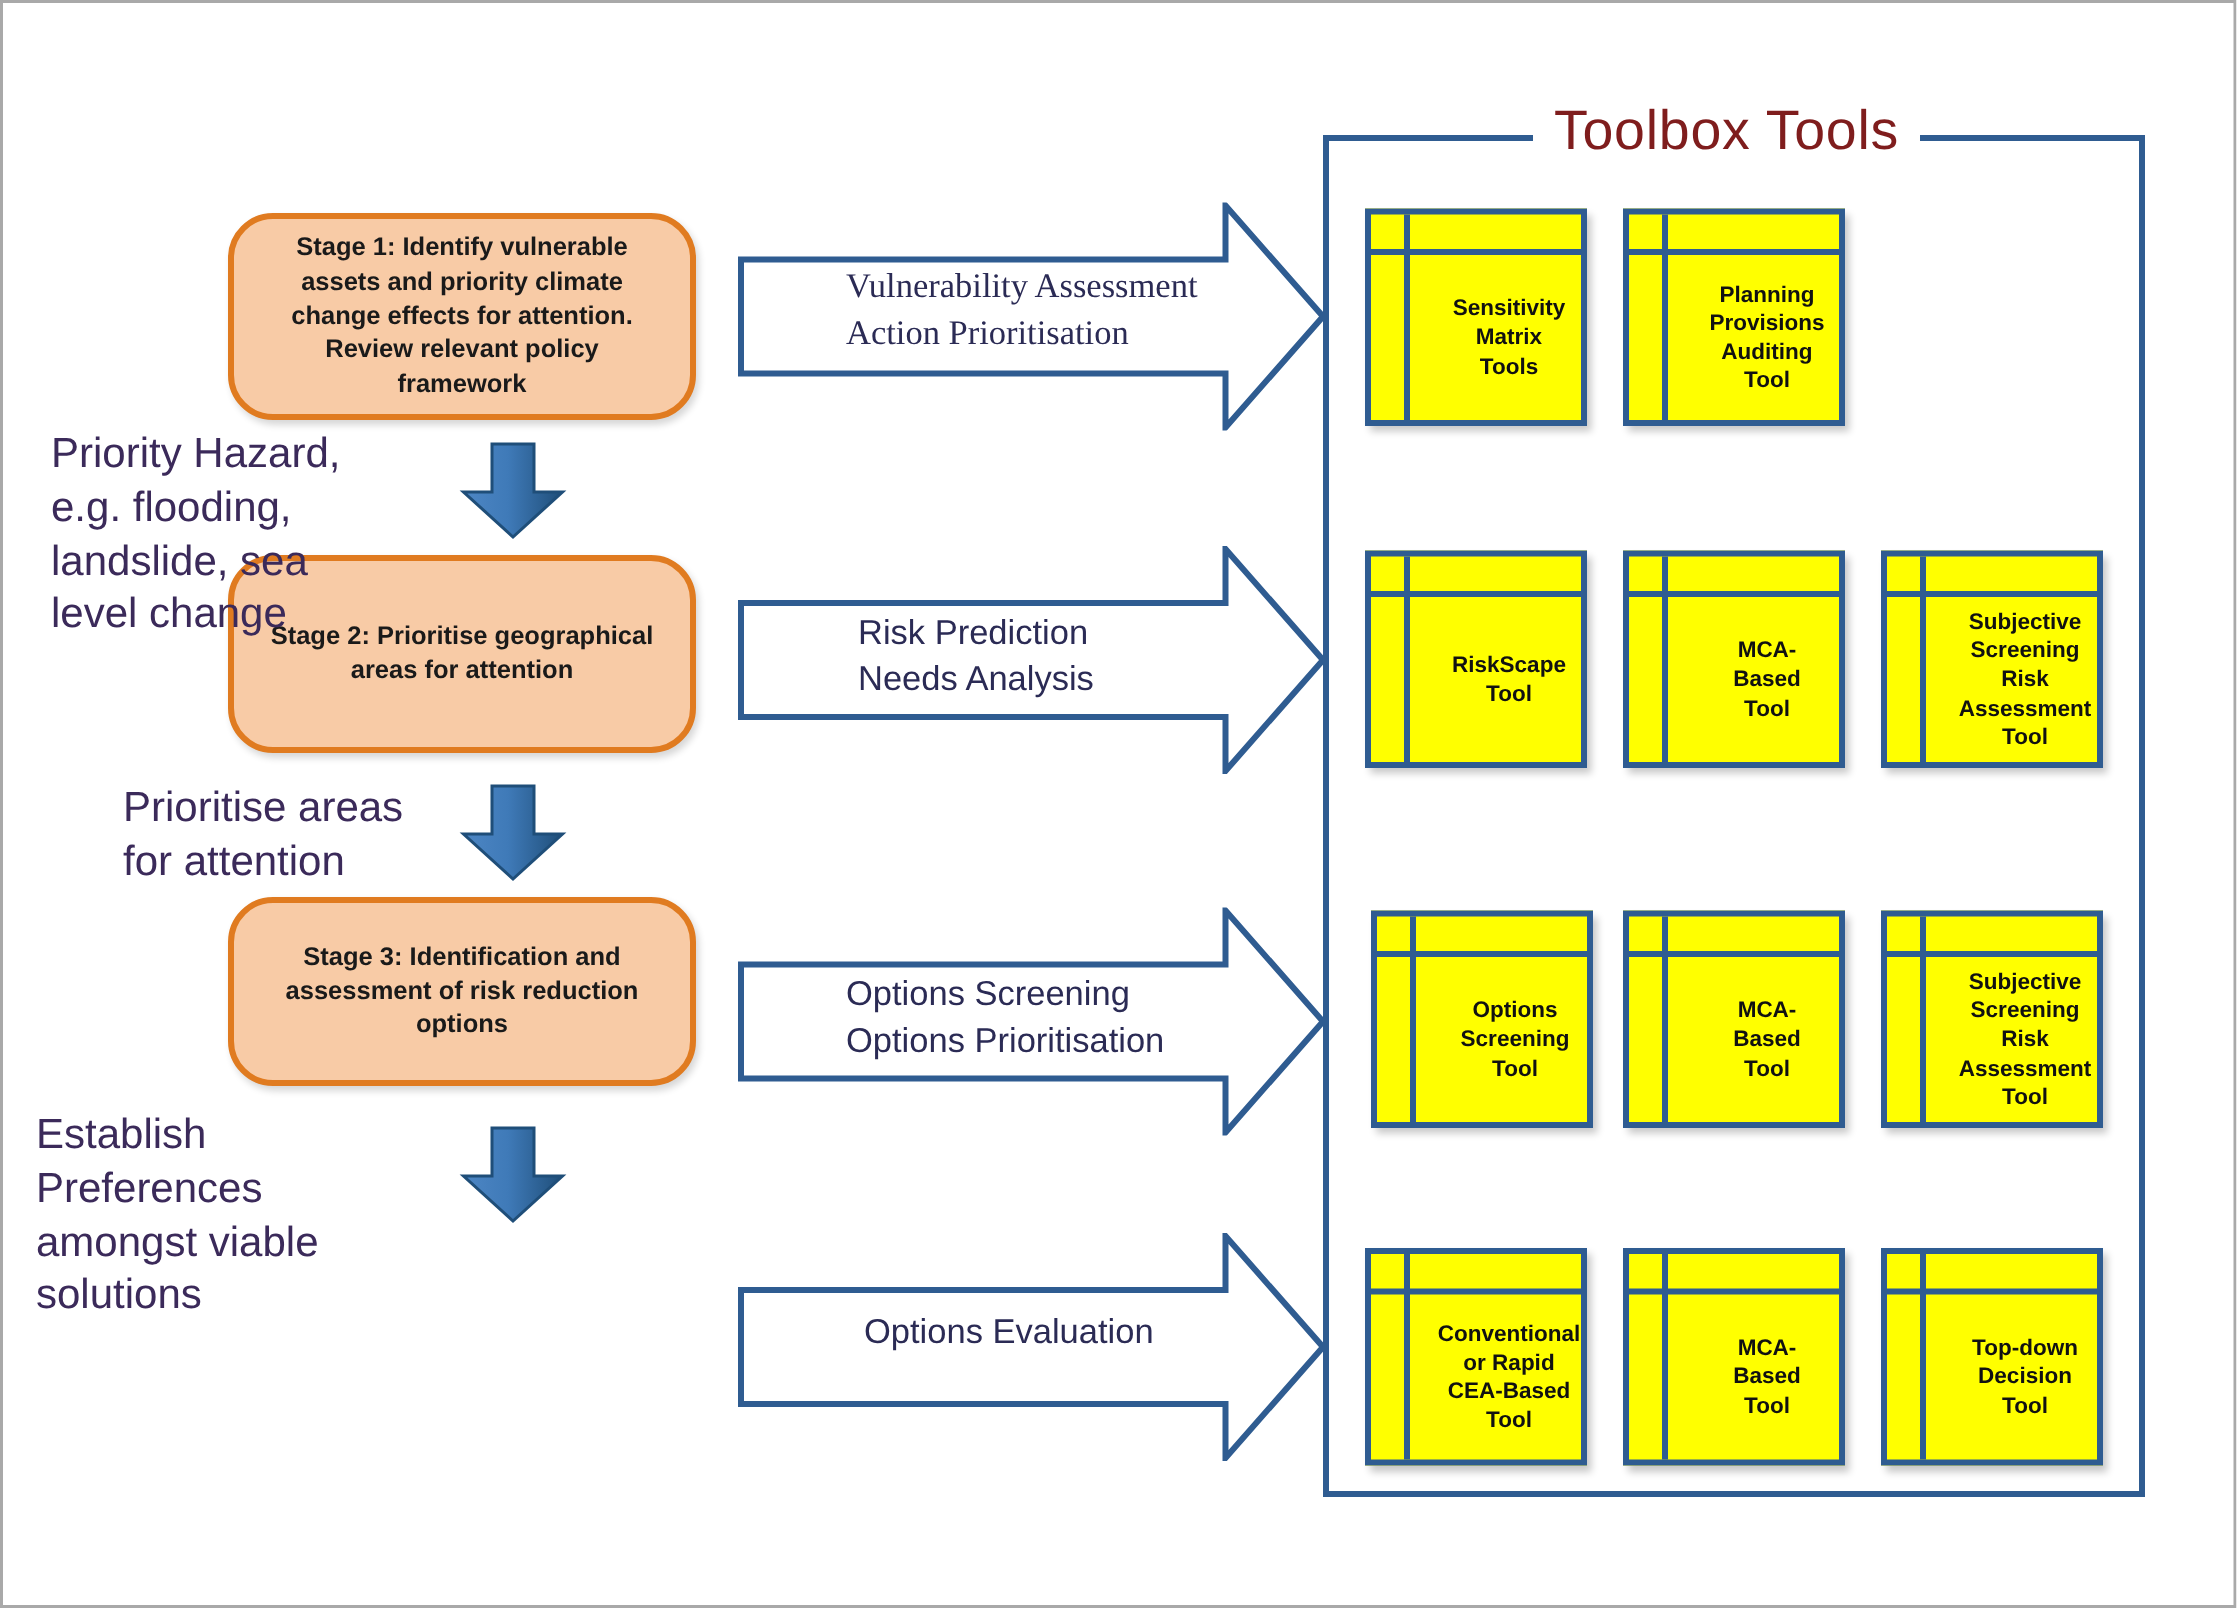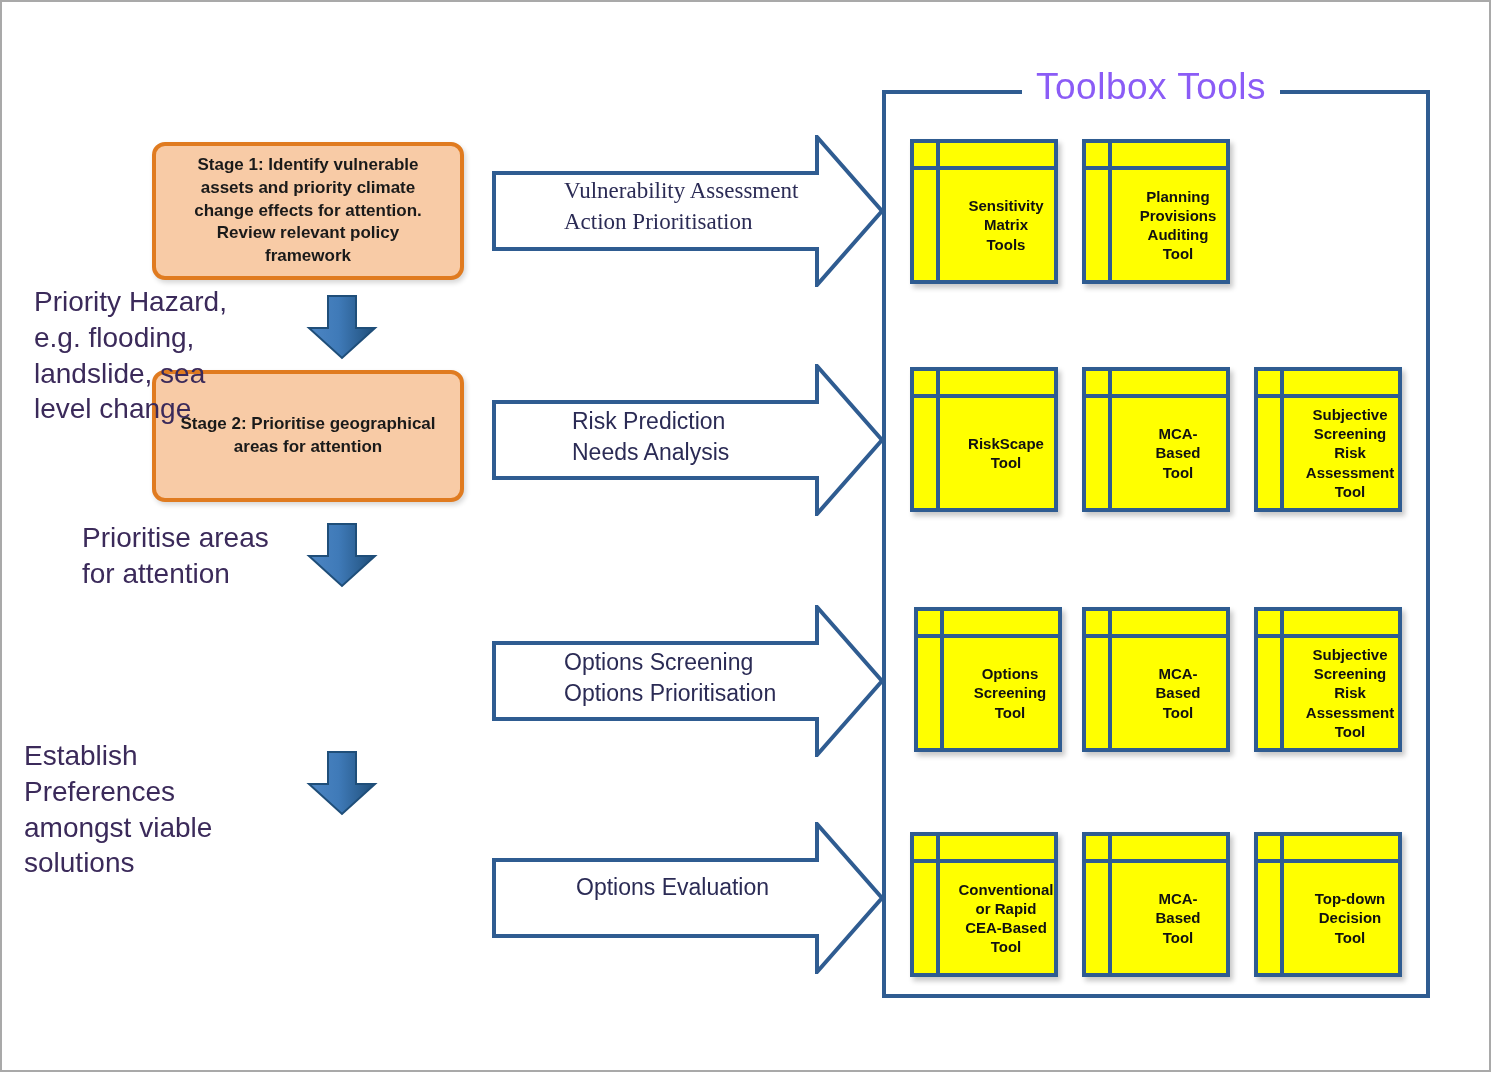--- a/index.html
+++ b/index.html
@@ -13,21 +13,21 @@
     border:2px solid #a9a9a9;
     background:#ffffff;
   }
 
   
   .stage-box{
     position:absolute;
     box-sizing:border-box;
     background:#f8cba6;
     border:4px solid #e07b20;
-    border-radius:13px;
+    border-radius:30px;
     display:flex;align-items:center;justify-content:center;
     text-align:center;
     color:#1a1a1a;
     font-weight:bold;
     font-size:17px;
     line-height:1.35;
     padding:8px 22px;
     box-shadow:2px 3px 5px rgba(0,0,0,0.16);
   }
   .stage-box span{display:block;}
@@ -63,21 +63,21 @@
     left:880px;top:88px;width:548px;height:908px;
     box-sizing:border-box;
     border:4px solid #2f5c91;
     background:transparent;
   }
   #toolbox-title{
     position:absolute;
     left:1020px;top:66px;
     background:#ffffff;
     padding:0 14px;
-    color:#8b5cf6;
+    color:#7f1d1d;
     font-size:37px;
     letter-spacing:0.5px;
     line-height:1.05;
     white-space:nowrap;
   }
 
   
   .tool-card{
     position:absolute;
     box-sizing:border-box;
@@ -111,20 +111,23 @@
 <div id="canvas">
 
   <div class="stage-box" style="left:150px;top:140px;width:312px;height:138px;">
     <span>Stage 1: Identify vulnerable assets and priority climate change effects for attention. Review relevant policy framework</span>
   </div>
 
   <div class="stage-box" style="left:150px;top:368px;width:312px;height:132px;">
     <span>Stage 2: Prioritise geographical areas for attention</span>
   </div>
 
+  <div class="stage-box" style="left:150px;top:596px;width:312px;height:126px;">
+    <span>Stage 3: Identification and assessment of risk reduction options</span>
+  </div>
 
 
   <div class="side-caption" style="left:32px;top:282px;width:230px;">Priority Hazard, e.g. flooding, landslide, sea level change</div>
 
   <div class="side-caption" style="left:22px;top:736px;width:240px;">Establish Preferences amongst viable solutions</div>
 
   <div class="side-caption" style="left:80px;top:518px;width:196px;">Prioritise areas for  attention</div>
 
   <div class="down-arrow" style="left:304px;top:292px;">
     <svg width="72" height="66" viewBox="0 0 72 66">

